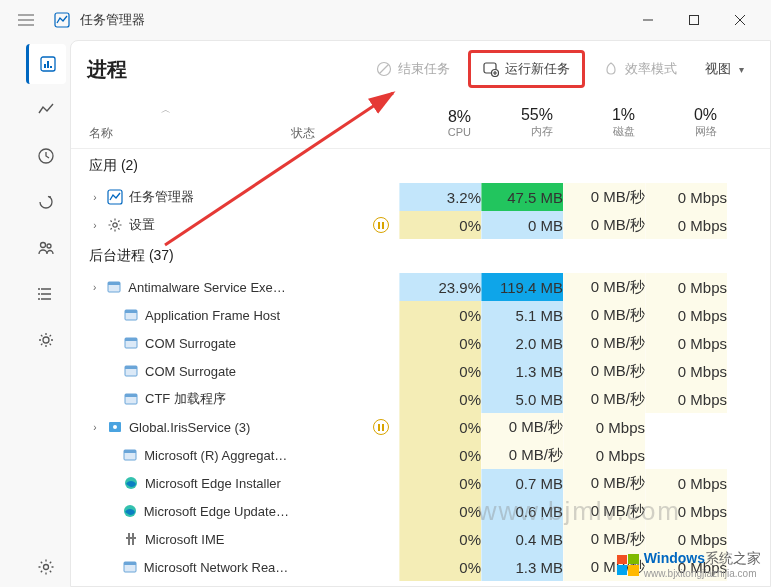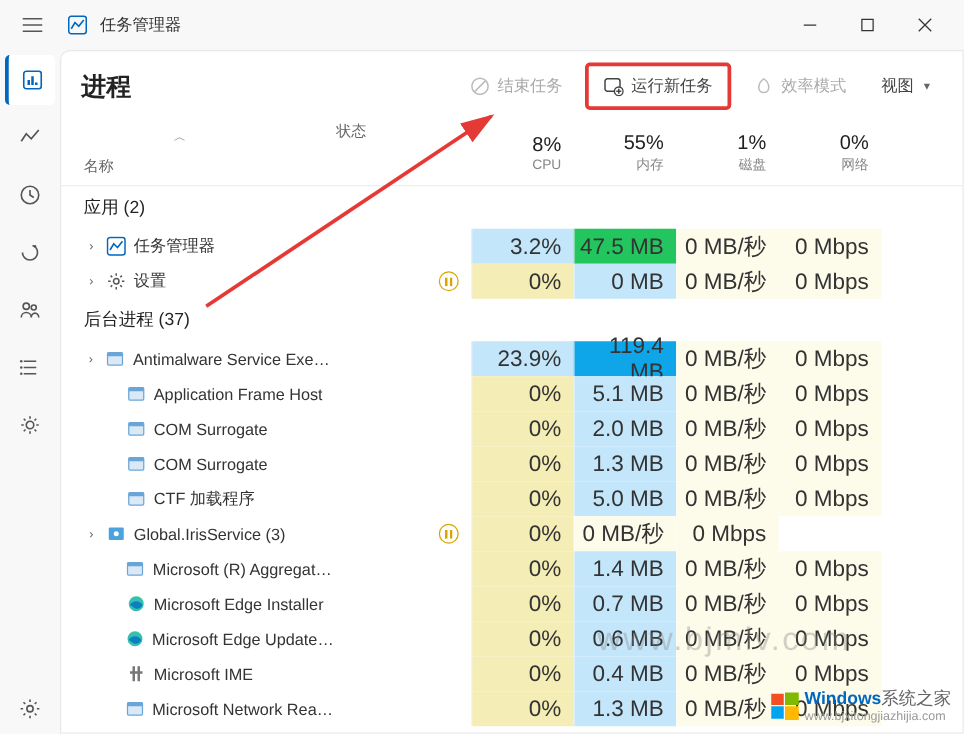--- a/index.html
+++ b/index.html
@@ -5,56 +5,56 @@
 * { margin: 0; padding: 0; box-sizing: border-box; font-family: "Segoe UI", "Microsoft YaHei", sans-serif; }
 body { width: 771px; height: 587px; background: #f8f8f8; overflow: hidden; position: relative; }
 
 .titlebar { height: 40px; display: flex; align-items: center; padding: 0 8px; background: #f8f8f8; }
 .titlebar .hamburger { width: 36px; height: 36px; display: flex; align-items: center; justify-content: center; cursor: pointer; }
 .titlebar .app-icon { width: 20px; height: 20px; margin: 0 8px; display: flex; align-items: center; justify-content: center; }
 .titlebar .title { font-size: 13px; color: #333; }
 .titlebar .spacer { flex: 1; }
 .titlebar .win-btn { width: 46px; height: 32px; display: flex; align-items: center; justify-content: center; cursor: pointer; }
 
-.main-wrap { display: flex; height: calc(100% - 40px); }
+.main-wrap { display: flex; height: calc(100% - 40px); margin-left: 22px; }
 .siderail { width: 48px; background: #f8f8f8; display: flex; flex-direction: column; align-items: center; padding-top: 4px; gap: 6px; }
 .siderail .rail-item { width: 40px; height: 40px; display: flex; align-items: center; justify-content: center; cursor: pointer; border-radius: 4px; color: #555; }
 .siderail .rail-item.active { background: #fff; border-left: 3px solid #0067c0; }
 .siderail .rail-spacer { flex: 1; }
 
 .content { flex: 1; background: #fff; border-radius: 8px 0 0 0; display: flex; flex-direction: column; overflow: hidden; border: 1px solid #e8e8e8; }
 
 .top-toolbar { height: 56px; display: flex; align-items: center; padding: 0 16px; gap: 8px; }
 .top-toolbar .page-title { font-size: 20px; font-weight: 600; color: #222; }
 .top-toolbar .spacer { flex: 1; }
 .tb-btn { height: 34px; padding: 0 10px; display: flex; align-items: center; gap: 6px; font-size: 13px; color: #444; border-radius: 4px; cursor: pointer; background: transparent; border: none; }
 .tb-btn.disabled { color: #aaa; }
 .tb-btn.highlighted { border: 3px solid #e53935; padding: 0 12px; height: 38px; }
 .tb-btn .ico { width: 16px; height: 16px; display: flex; align-items: center; justify-content: center; }
 .chev { font-size: 10px; color: #666; margin-left: 2px; }
 
 .col-header { height: 52px; display: flex; align-items: stretch; border-bottom: 1px solid #eee; font-size: 12px; color: #666; padding-right: 6px; }
 .col-header .name-col { flex: 0 0 220px; display: flex; align-items: flex-end; padding: 0 0 6px 18px; position: relative; }
 .col-header .name-col .sort { position: absolute; top: 6px; left: 90px; font-size: 10px; color: #888; }
-.col-header .status-col { flex: 0 0 108px; display: flex; justify-content: flex-start; padding: 0 0 6px 0; }
+.col-header .status-col { flex: 0 0 108px; display: flex; align-items: flex-end; justify-content: flex-start; padding: 0 0 6px 0; }
 .col-header .metric-col { flex: 0 0 82px; display: flex; flex-direction: column; align-items: flex-end; justify-content: center; padding-right: 10px; }
 .col-header .metric-col .pct { font-size: 16px; color: #222; }
 .col-header .metric-col .lbl { font-size: 11px; color: #888; }
 
 .process-list { flex: 1; overflow-y: auto; font-size: 13px; color: #333; position: relative; }
 .group-header { height: 34px; display: flex; align-items: center; padding-left: 18px; font-size: 14px; color: #222; }
 .row { height: 28px; display: flex; align-items: center; padding-right: 6px; }
 .row .name-cell { flex: 0 0 220px; display: flex; align-items: center; gap: 6px; padding-left: 18px; overflow: hidden; white-space: nowrap; }
 .row .name-cell.indent1 { padding-left: 34px; }
 .row .name-cell .expander { width: 12px; font-size: 10px; color: #666; display: inline-block; text-align: center; }
 .row .name-cell .expander.hidden { visibility: hidden; }
 .row .name-cell .proc-icon { width: 16px; height: 16px; display: inline-flex; align-items: center; justify-content: center; flex-shrink: 0; }
 .row .name-cell .proc-name { overflow: hidden; text-overflow: ellipsis; }
 .row .status-cell { flex: 0 0 108px; display: flex; align-items: center; justify-content: flex-end; padding-right: 10px; }
-.row .metric-cell { flex: 0 0 82px; text-align: right; padding-right: 10px; font-size: 18px; height: 100%; display: flex; align-items: center; justify-content: flex-end; border-left: 1px solid rgba(255,255,255,0.4); }
+.row .metric-cell { flex: 0 0 82px; text-align: right; font-size: 15px; height: 100%; display: flex; align-items: center; justify-content: flex-end; border-left: 1px solid rgba(255,255,255,0.4); }
 .heat1 { background: #f4edb6; }
 .heat2 { background: #c3e6fb; }
 .heatM1 { background: #c3e6fb; }
 .heatM2 { background: #22c55e; }
 .heatM3 { background: #0ea5e9; }
 .heatD0 { background: #fdfbea; }
 .heatN0 { background: #fdfbea; }
 
 .pause-badge { width: 16px; height: 16px; border: 1.5px solid #d9a400; border-radius: 50%; display: flex; align-items: center; justify-content: center; color: #d9a400; font-size: 8px; }
 
@@ -382,21 +382,20 @@
       <span class="proc-icon">
               <svg width="16" height="16" viewBox="0 0 16 16">
                 <rect x="2" y="3" width="12" height="10" rx="1" fill="#dbe9f7" stroke="#6aa5d8" stroke-width="1"></rect>
                 <rect x="2" y="3" width="12" height="3" fill="#6aa5d8"></rect>
               </svg>
             </span>
       <span class="proc-name">Microsoft (R) Aggregator ...</span>
     </div>
     <div class="status-cell"></div>
     <div class="metric-cell heat1">0%</div>
-    <div class="metric-cell heatM1">1.4 MB</div>
     <div class="metric-cell heatD0">0 MB/秒</div>
     <div class="metric-cell heatN0">0 Mbps</div>
   </div>
         <div class="row">
     <div class="name-cell indent1">
       <span class="expander hidden">›</span>
       <span class="proc-icon">
               <svg width="16" height="16" viewBox="0 0 16 16">
                 <circle cx="8" cy="8" r="6" fill="#34c1ae"></circle>
                 <path d="M3 9c2-4 8-4 10 0-1 3-5 4-7 2" fill="#0b7fc2"></path>

